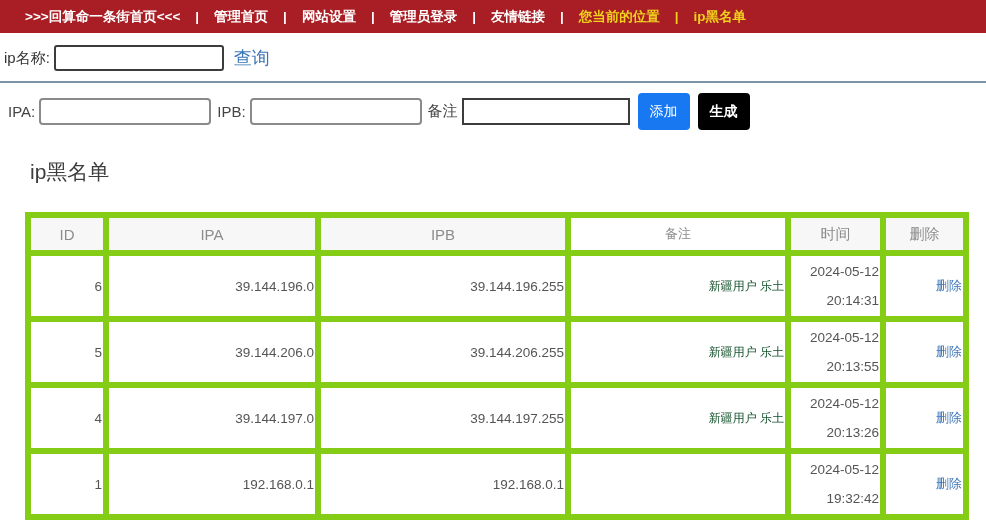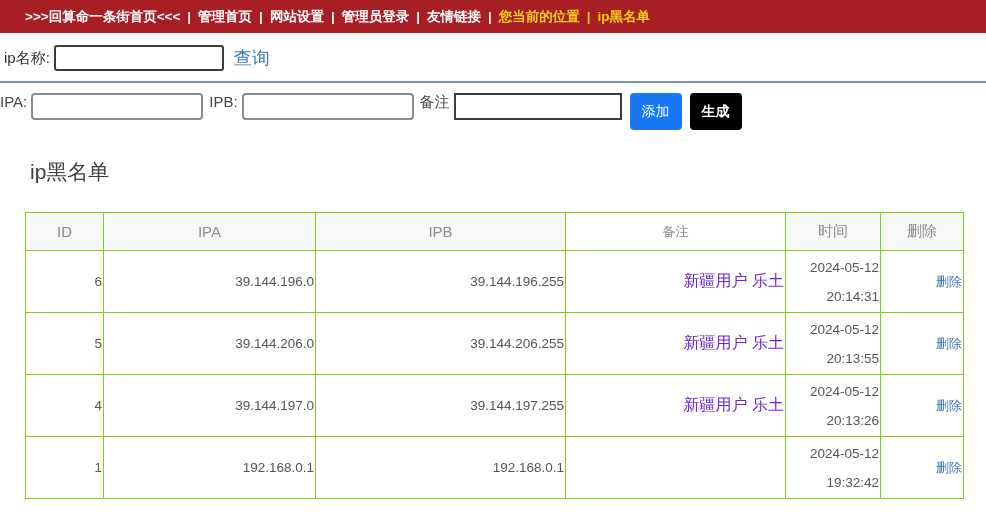--- a/index.html
+++ b/index.html
@@ -12,21 +12,21 @@
     overflow: hidden;
   }
 
   
   .topbar {
     height: 33px;
     background: #a81e24;
     display: flex;
     align-items: center;
     padding-left: 25px;
-    gap: 7px;
+    gap: 15px;
     font-size: 13.5px;
     font-weight: bold;
     color: #fff;
     white-space: nowrap;
   }
   .topbar .nav-item { color: #fff; cursor: pointer; }
   .topbar .nav-sep { color: #fff; }
   .topbar .hl { color: #f0d01c; }
 
   
@@ -57,21 +57,22 @@
     font-size: 14px;
     color: #333;
     white-space: nowrap;
   }
   .breadcrumb a { color: #3b76b7; text-decoration: none; cursor: pointer; }
   .breadcrumb .bc-sep { color: #666; margin: 0 4px; }
 
   
   .form-row {
     display: flex;
-    padding: 10px 0 6px 0;
+    align-items: center;
+    padding: 10px 0 6px 8px;
     font-size: 15px;
     color: #444;
   }
   .form-row .fld-label { margin-right: 4px; white-space: nowrap; }
   .ip-input {
     width: 172px; height: 27px;
     border: 2px solid #8a8a8a;
     border-radius: 4px;
     margin-right: 6px;
     padding: 0 6px;
@@ -107,42 +108,42 @@
   }
 
   
   .blacklist-table {
     width: 938px;
     margin: 0 0 0 25px;
     border-collapse: collapse;
     table-layout: fixed;
   }
   .blacklist-table th, .blacklist-table td {
-    border: 1px solid #84cc16;
+    border: 6px solid #84cc16;
     text-align: center;
     vertical-align: middle;
   }
   .blacklist-table th {
     height: 38px;
     background: #f7f7f7;
     color: #8c8c8c;
     font-weight: 400;
     font-size: 15px;
   }
   .blacklist-table th.note-col {
     background: #ffffff;
     font-size: 13px;
   }
   .blacklist-table td {
     height: 62px;
     color: #555;
     font-size: 13.5px;
     text-align: right;
   }
-  .blacklist-table td.note-cell { font-size: 16px; color: #6d28d9; }
+  .blacklist-table td.note-cell { font-size: 12px; color: #14532d; }
   .time-cell div { line-height: 29px; font-size: 13.5px; color: #555; }
   .delete-link {
     color: #3b76b7;
     font-size: 13px;
     text-decoration: none;
     cursor: pointer;
   }
   
   .col-id { width: 78px; }
   .col-ipa { width: 212px; }

